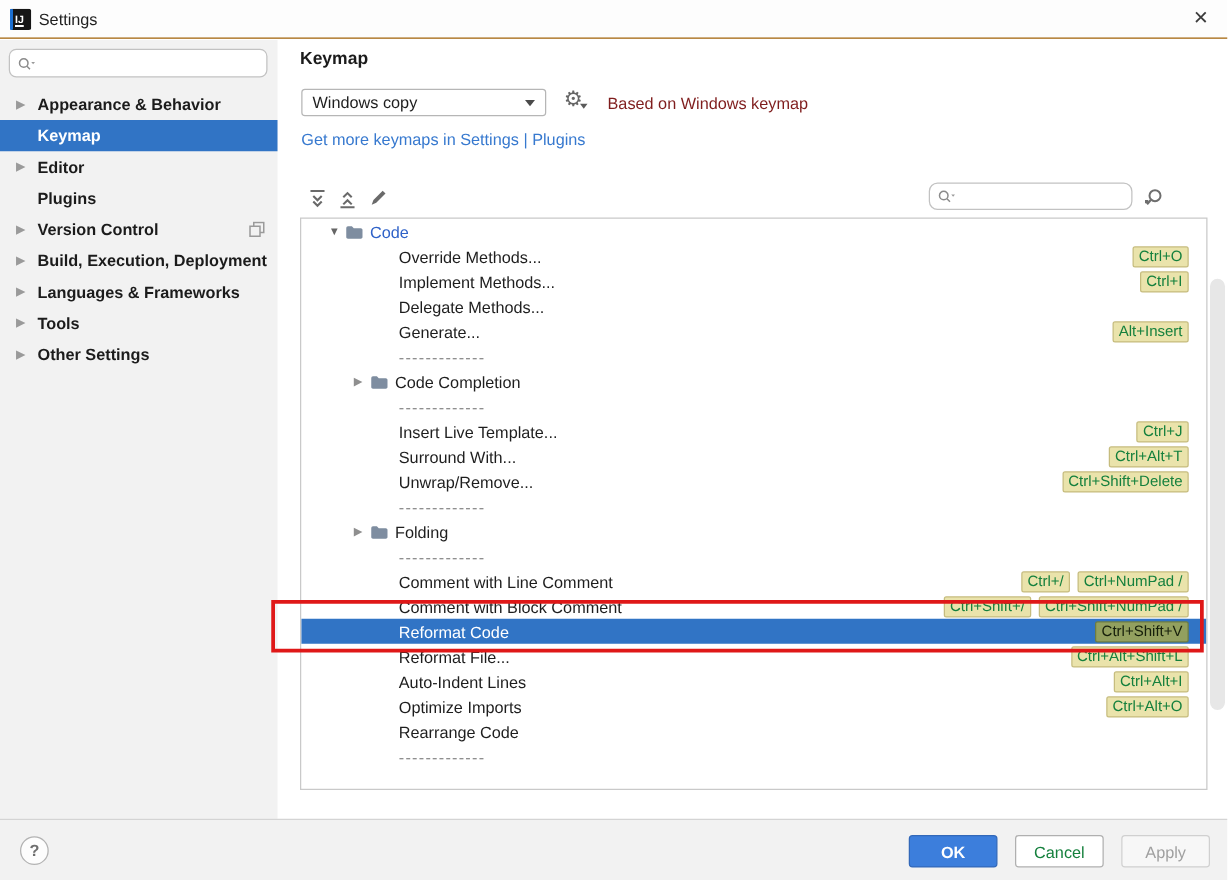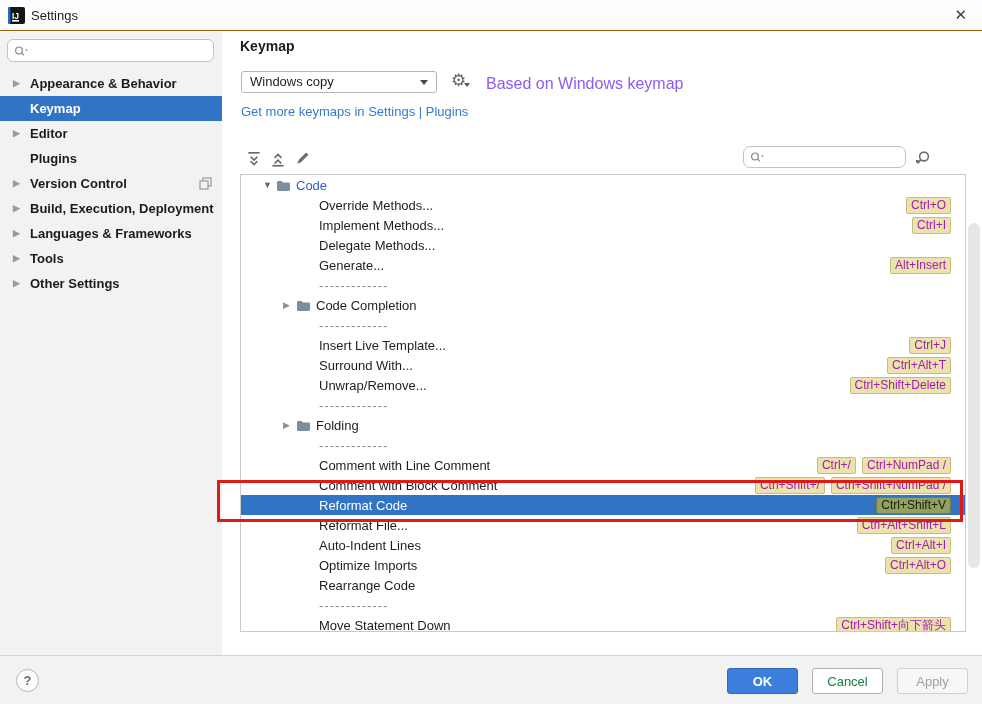--- a/index.html
+++ b/index.html
@@ -34,42 +34,42 @@
                    border:1px solid #b6b6b6; border-radius:3px; font-size:13px; color:#1e1e1e;
                    line-height:20px; padding-left:8px; cursor:default; }
   .select-caret { position:absolute; right:8px; top:8px; width:0; height:0;
                   border-left:4px solid transparent; border-right:4px solid transparent;
                   border-top:5px solid #4a4a4a; }
   .gear-wrap { position:absolute; left:451px; top:70px; width:22px; height:22px; color:#666; }
   .gear-glyph { font-family:"DejaVu Sans", sans-serif; font-size:17px; }
   .gear-caret { position:absolute; left:13px; top:13px; width:0; height:0;
                 border-left:3px solid transparent; border-right:3px solid transparent;
                 border-top:4px solid #5a5a5a; }
-  .based-on { position:absolute; left:486px; top:75px; font-size:16px; color:#8b5cf6; }
+  .based-on { position:absolute; left:486px; top:75px; font-size:13px; color:#7f1d1d; }
   .keymaps-link { position:absolute; left:241px; top:104px; font-size:13px; color:#3779cf; cursor:pointer; }
 
   
   .tb-icon { position:absolute; width:18px; height:18px; cursor:default; }
   .tree-search { position:absolute; left:743px; top:146px; width:163px; height:22px; background:#fff;
                  border:1px solid #c2c2c2; border-radius:7px; display:flex; align-items:center; padding-left:6px; }
   .shortcut-find { position:absolute; left:913px; top:149px; width:19px; height:19px; }
 
   
   .tree-panel { position:absolute; left:240px; top:174px; width:726px; height:458px; background:#fff;
                 border:1px solid #c9c9c9; overflow:hidden; }
   .tree-row { display:flex; align-items:center; height:20px; font-size:13px; color:#1e1e1e;
               padding-right:14px; white-space:nowrap; cursor:default; }
   .tree-row.selected { background:#3174c5; color:#fff;justify-content:space-between; }
   .tree-row .spacer { flex:1; }
   .tree-arrow { width:13px; font-size:9px; color:#666; flex:0 0 auto; }
   .tree-arrow.collapsed { color:#8f8f8f; }
   .folder-ic { flex:0 0 auto; margin-right:5px; }
   .t-label.link { color:#2f62c8; }
   .tree-row.separator { color:#8a8a8a; letter-spacing:1px; }
-  .badge { background:#eae3ab; border:1px solid #c6bc7e; border-radius:2px; color:#a21caf;
+  .badge { background:#eae3ab; border:1px solid #c6bc7e; border-radius:2px; color:#15803d;
            font-size:12px; line-height:15px; height:17px; padding:0 4px; margin-left:6px; flex:0 0 auto; }
   .tree-row.selected .badge { background:#93a05f; border-color:#6e7c41; color:#161f0a; }
   .pad-f1 { padding-left:22px; }
   .pad-f2 { padding-left:42px; }
   .pad-a  { padding-left:78px; }
 
   .scroll-thumb { position:absolute; left:968px; top:223px; width:12px; height:345px;
                   background:#e7e7e7; border-radius:6px; }
 
   
@@ -280,25 +280,20 @@
         <span class="badge">Ctrl+Alt+O</span>
       </div>
       <div class="tree-row action pad-a">
         <span class="t-label">Rearrange Code</span>
         <span class="spacer"></span>
       </div>
       <div class="tree-row separator pad-a">
         <span class="t-label">-------------</span>
         <span class="spacer"></span>
       </div>
-      <div class="tree-row action pad-a">
-        <span class="t-label">Move Statement Down</span>
-        <span class="spacer"></span>
-        <span class="badge">Ctrl+Shift+向下箭头</span>
-      </div>
     </div>
   <div class="scroll-thumb"></div>
 
   <div class="annotation-box"></div>
 
   <div class="footer-divider"></div>
   <div class="footer">
     <div class="help-btn">
       <span>?</span>
     </div>

